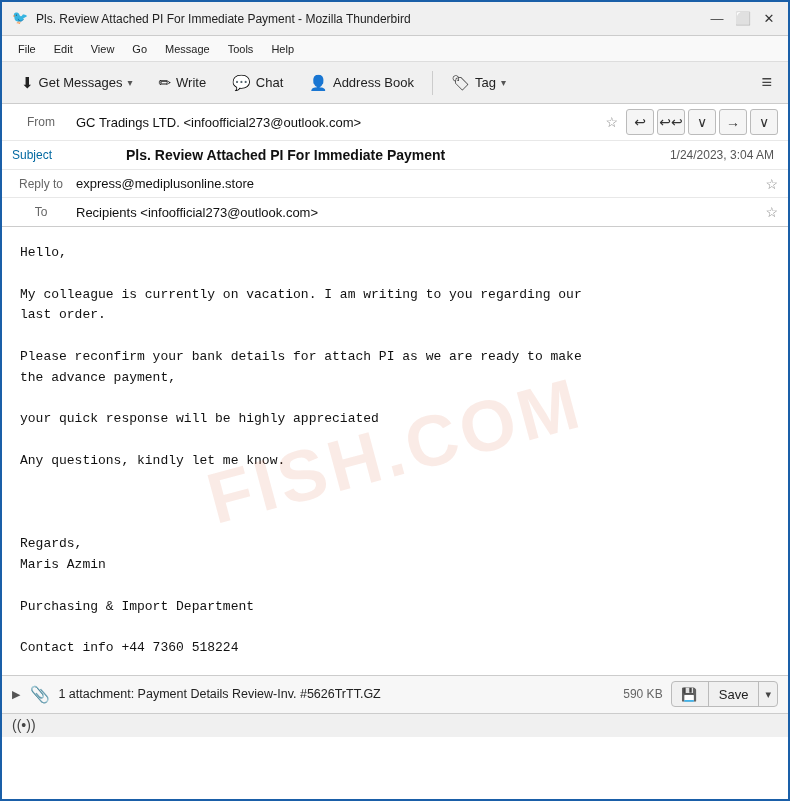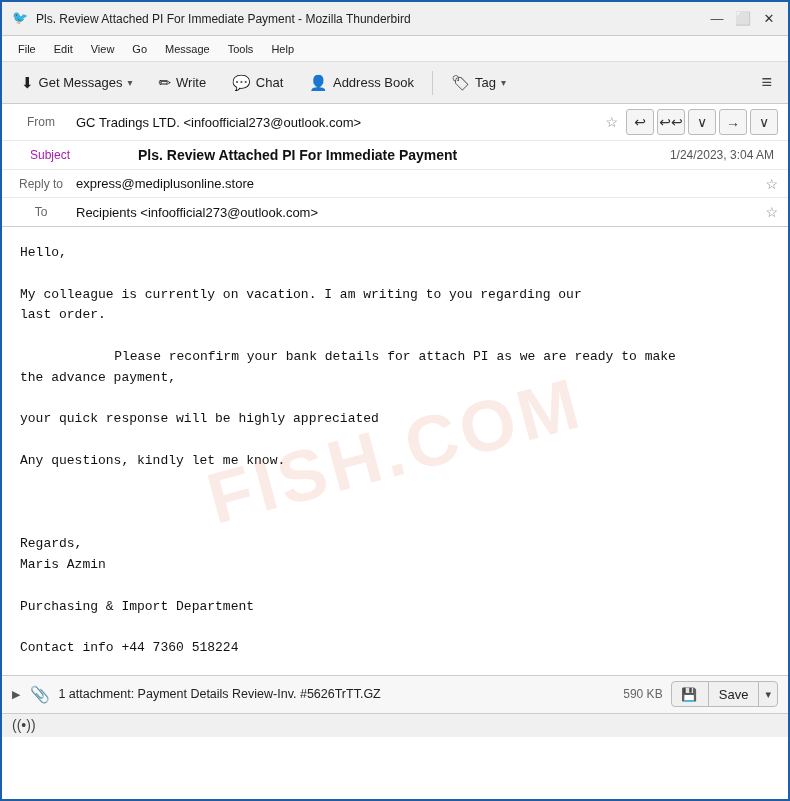--- a/index.html
+++ b/index.html
@@ -175,25 +175,24 @@
     }
 
     
     .subject-row {
       display: flex;
       align-items: center;
       padding: 6px 10px;
       border-bottom: 1px solid #e8e8e8;
     }
     .subject-label {
-      color: #a21caf;
+      color: #0369a1;
       font-size: 12px;
       min-width: 58px;
-      text-align: right;
-      margin-right: 20px;
+      margin-right: 8px;
       flex-shrink: 0;
     }
     .subject-value {
       font-size: 14px;
       font-weight: bold;
       color: #111;
       flex: 1;
       margin-left: 48px;
     }
 
@@ -405,21 +404,21 @@
   </div>
 
   <div class="email-body">
     <div class="watermark">FISH.COM</div>
     <div id="email-body-content">
         <div style="min-height: 1.5em;">Hello,</div>
         <div style="min-height: 1.5em;">&nbsp;</div>
         <div style="min-height: 1.5em;">My colleague is currently on vacation.  I am writing to you regarding our</div>
         <div style="min-height: 1.5em;">last order.</div>
         <div style="min-height: 1.5em;">&nbsp;</div>
-        <div style="min-height: 1.5em; text-align: center;">Please reconfirm your bank details for attach PI as we are ready to make</div>
+        <div style="min-height: 1.5em;">Please reconfirm your bank details for attach PI as we are ready to make</div>
         <div style="min-height: 1.5em;">the advance  payment,</div>
         <div style="min-height: 1.5em;">&nbsp;</div>
         <div style="min-height: 1.5em;">your quick response will be highly appreciated</div>
         <div style="min-height: 1.5em;">&nbsp;</div>
         <div style="min-height: 1.5em;">Any questions, kindly let me know.</div>
         <div style="min-height: 1.5em;">&nbsp;</div>
         <div style="min-height: 1.5em;">&nbsp;</div>
         <div style="min-height: 1.5em;">&nbsp;</div>
         <div style="min-height: 1.5em;">Regards,</div>
         <div style="min-height: 1.5em;">Maris Azmin</div>

